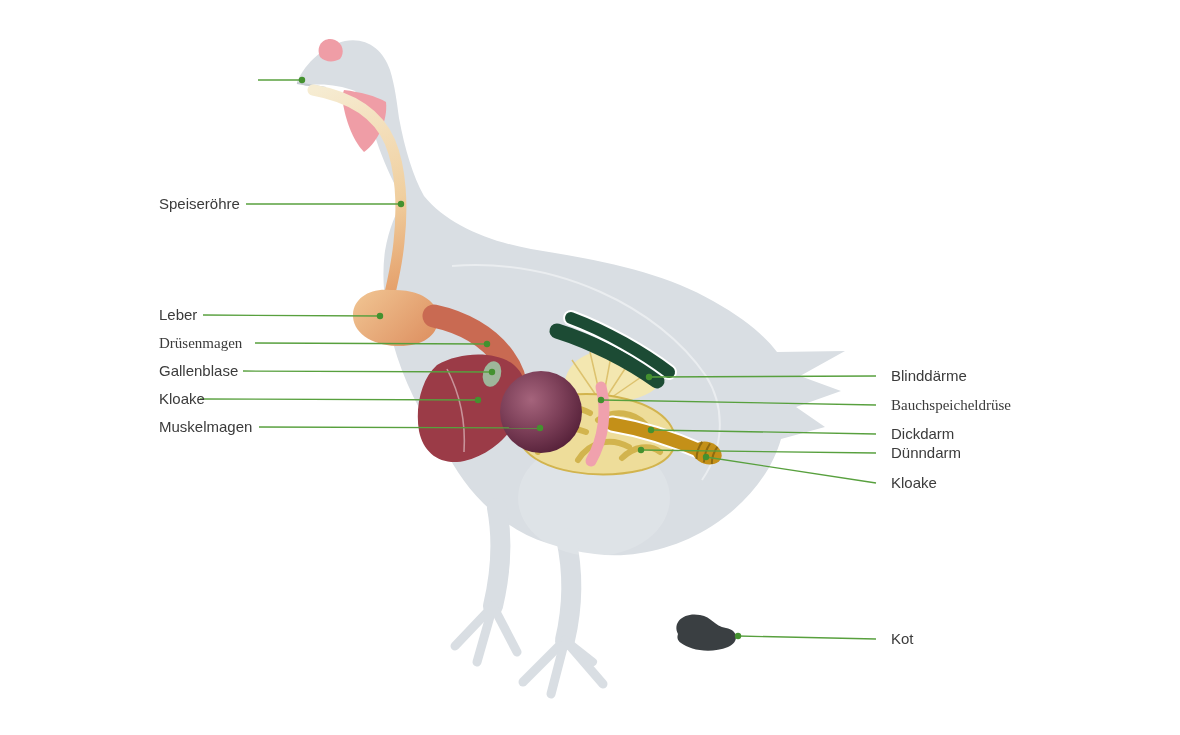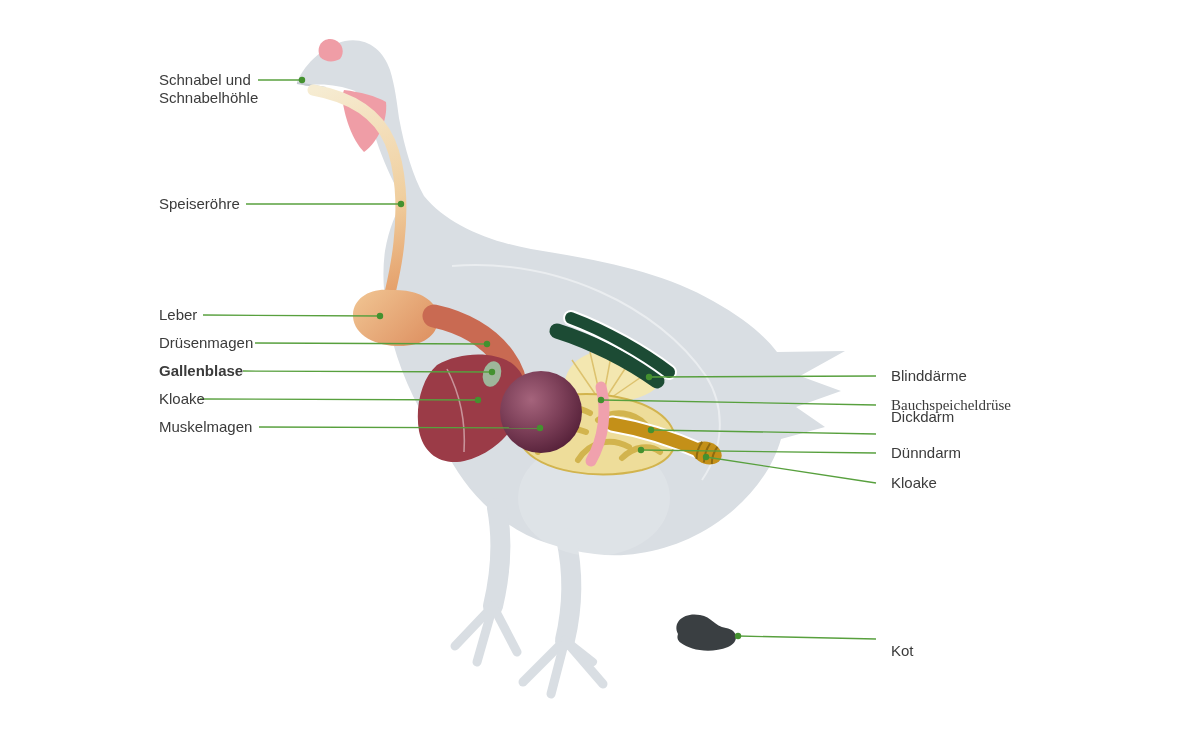--- a/index.html
+++ b/index.html
@@ -174,28 +174,27 @@
       <circle cx="540" cy="428" r="3.2"></circle>
       <circle cx="649" cy="377" r="3.2"></circle>
       <circle cx="601" cy="400" r="3.2"></circle>
       <circle cx="651" cy="430" r="3.2"></circle>
       <circle cx="641" cy="450" r="3.2"></circle>
       <circle cx="706" cy="457" r="3.2"></circle>
       <circle cx="738" cy="636" r="3.2"></circle>
     </g>
   </svg>
 
-  <div class="label wrap" style="left:159px; top:71px;">Schnabel und Schnabelhöhle</div>
   <div class="label" style="left:159px; top:195px;">Speiseröhre</div>
   <div class="label" style="left:159px; top:306px;">Leber</div>
-  <div class="label" style="left:159px; top:334px;">Drüsenmagen</div>
-  <div class="label" style="left:159px; top:362px;font-weight:bold;">Gallenblase</div>
+  <div class="label" style="left:159px; top:334px;font-family:Liberation Serif, serif;">Drüsenmagen</div>
+  <div class="label" style="left:159px; top:362px;">Gallenblase</div>
   <div class="label" style="left:159px; top:390px;">Kloake</div>
   <div class="label" style="left:159px; top:418px;">Muskelmagen</div>
 
   <div class="label" style="left:891px; top:367px;text-align:center;">Blinddärme</div>
   <div class="label" style="left:891px; top:396px;font-family:Liberation Serif, serif;">Bauchspeicheldrüse</div>
-  <div class="label" style="left:891px; top:408px;text-align:right;">Dickdarm</div>
+  <div class="label" style="left:891px; top:425px;text-align:right;">Dickdarm</div>
   <div class="label" style="left:891px; top:444px;">Dünndarm</div>
   <div class="label" style="left:891px; top:474px;">Kloake</div>
-  <div class="label" style="left:891px; top:630px;margin-top:12px;">Kot</div>
+  <div class="label" style="left:891px; top:630px;">Kot</div>
 
 </div>
 
 </body></html>

